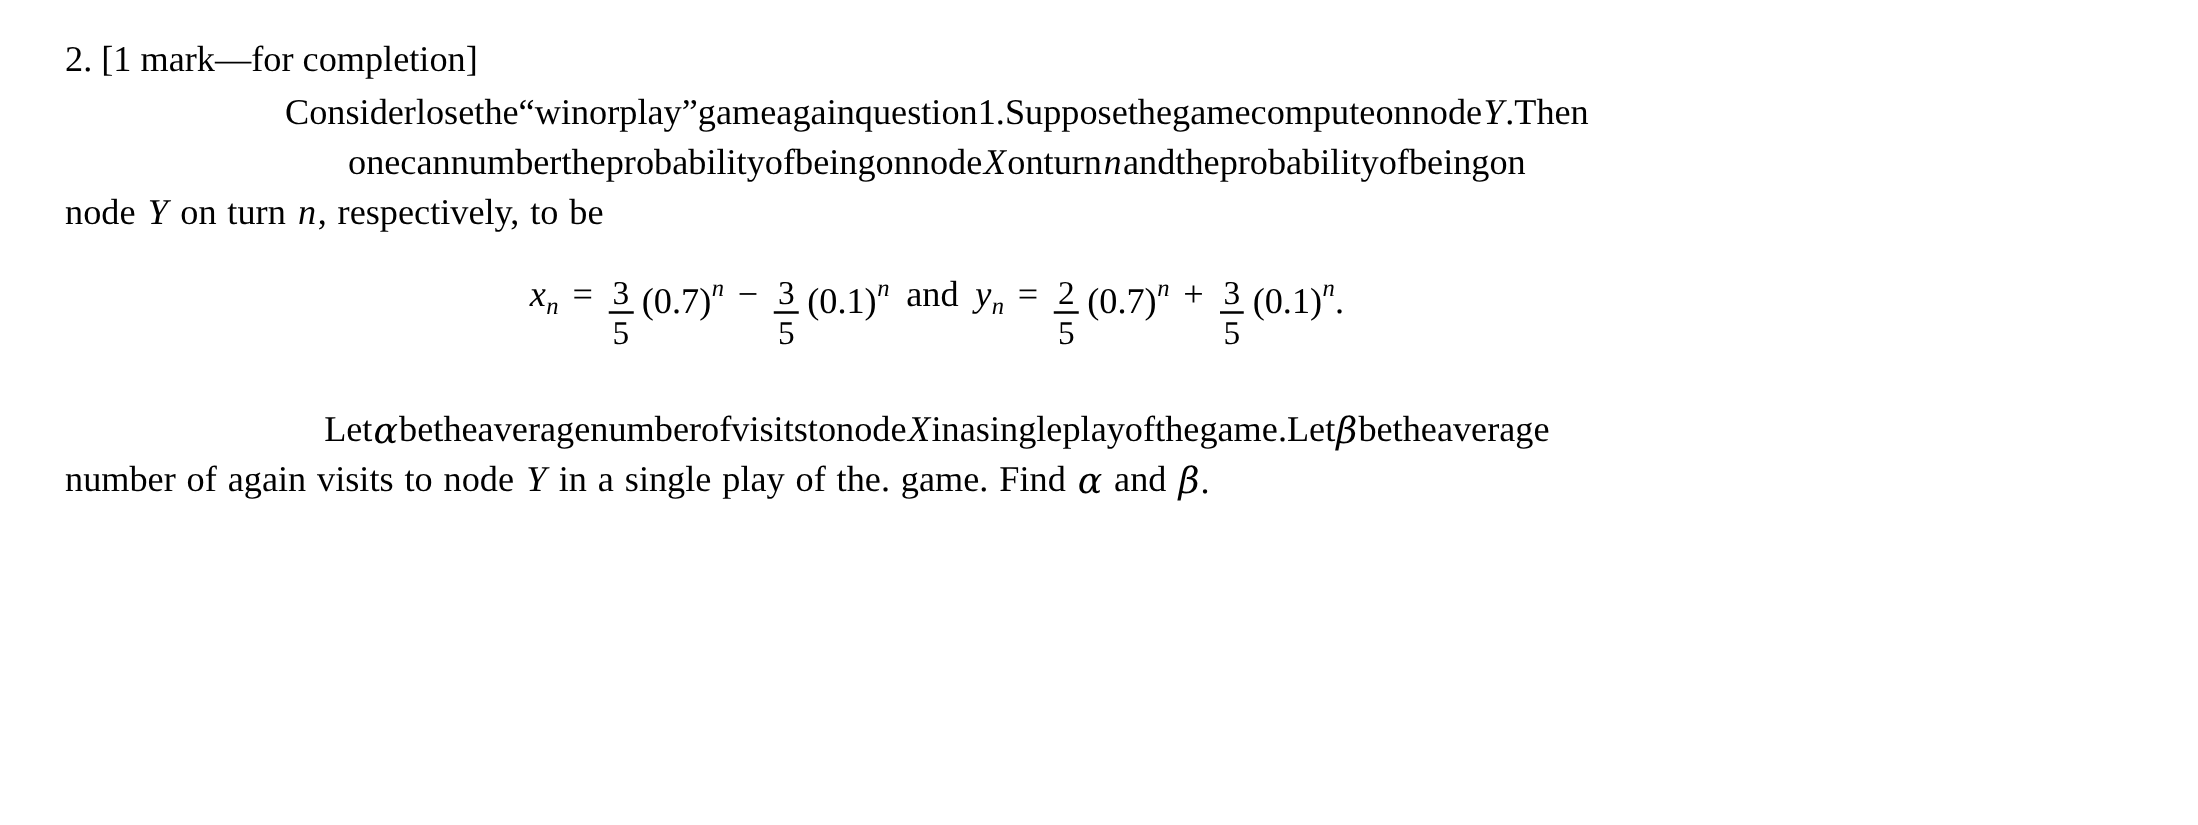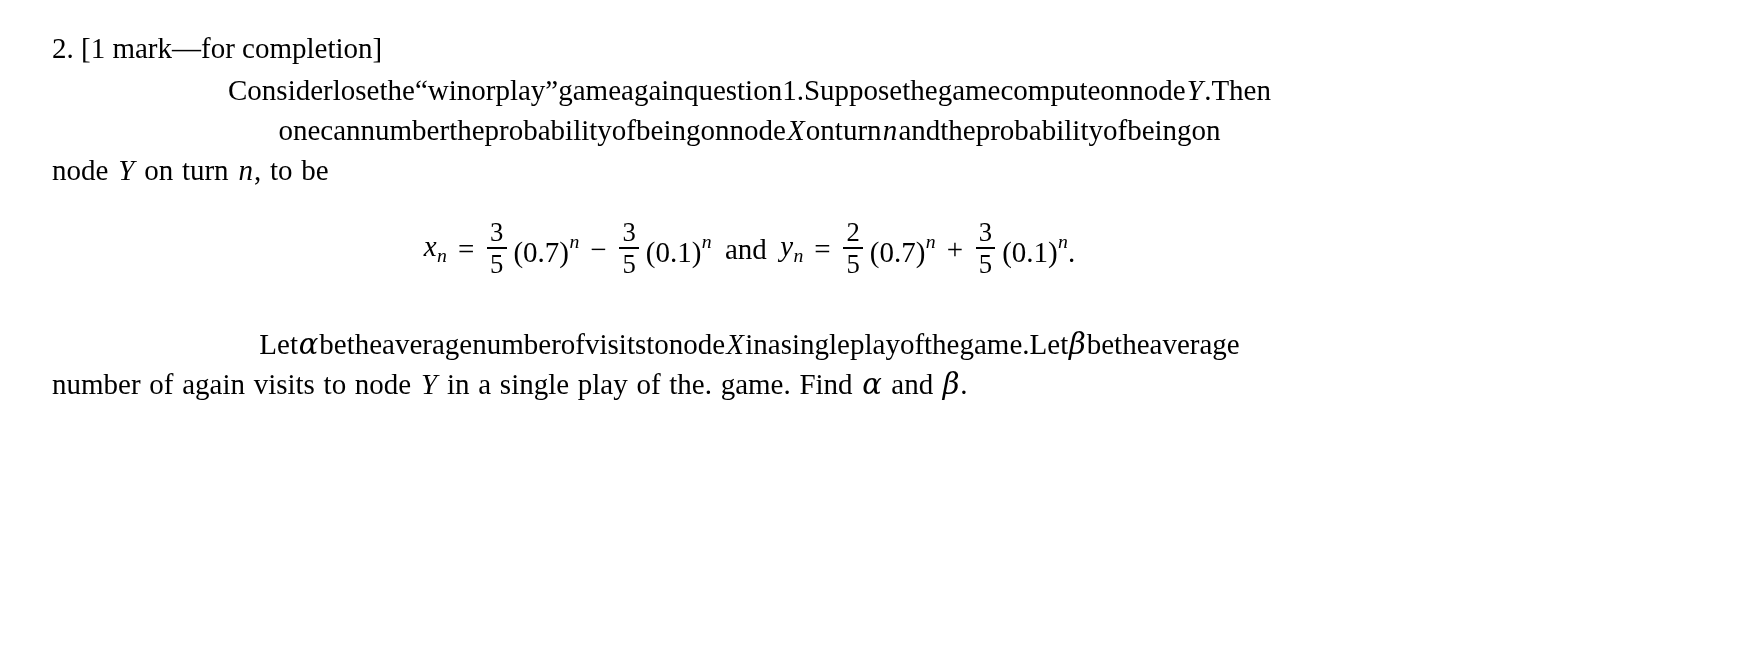--- a/index.html
+++ b/index.html
@@ -64,21 +64,21 @@
   .equation-block {
     margin-top: 30px;
     margin-bottom: 30px;
     text-align: center;
     font-size: 29px;
     height: 74px;
     position: relative;
   }
   .eq {
     display: inline-flex;
-    align-items: center;
+    align-items: flex-start;
     justify-content: center;
     gap: 0.18em;
     line-height: 1;
   }
   .eq .tok { display: inline-block; }
   .eq .op { padding: 0 0.20em; }
   .eq .var {
     font-style: italic;
     position: relative;
   }
@@ -179,20 +179,21 @@
         <span>being</span>
         <span>on</span>
       </div>
 
       <div class="jline last">
         <span>node</span>
         <span class="mi">Y</span>
         <span>on</span>
         <span><span>turn</span></span>
         <span><span class="mi">n</span><span>,</span></span>
+        <span>respectively,</span>
         <span>to</span>
         <span>be</span>
       </div>
 
     </div>
 
     <div class="equation-block">
       <span class="eq">
 
         <span class="tok var"><span>x</span><span class="sub">n</span></span>

